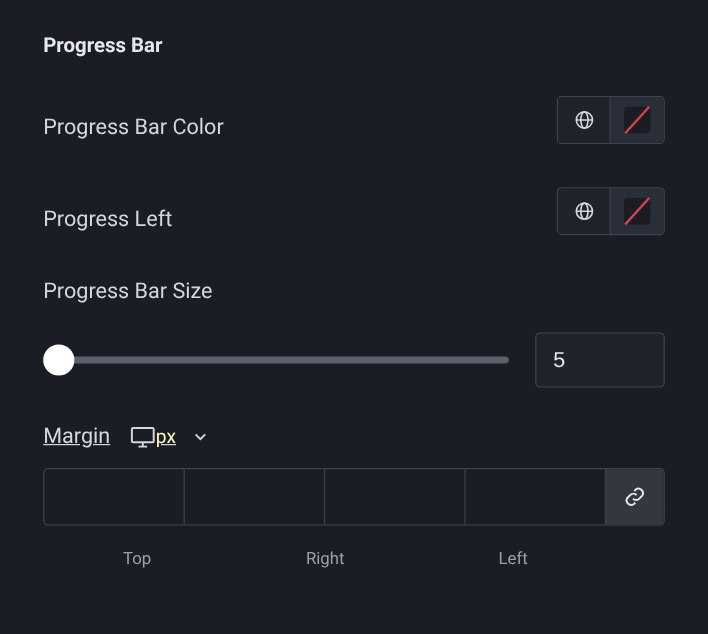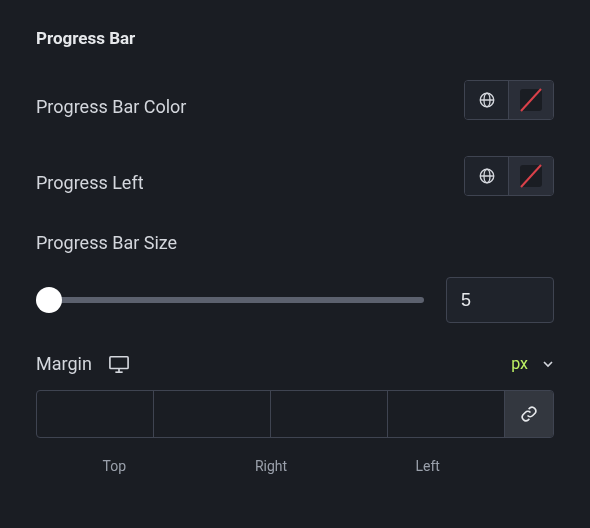--- a/index.html
+++ b/index.html
@@ -112,22 +112,22 @@
     border-radius: 4px;
     color: #e6e8eb;
     font-size: 18px;
     padding: 0 14px;
     outline: none;
   }
   .margin-block { }
   .margin-header {
     display: flex;
     align-items: center;
-    justify-content: space-between;
     margin-bottom: 16px;
+    text-decoration: underline;
   }
   .margin-left-group {
     display: flex;
     align-items: center;
     gap: 16px;
   }
   .margin-title {
     font-size: 18px;
     color: #d4d7dd;
   }
@@ -136,21 +136,21 @@
     align-items: center;
     justify-content: center;
     cursor: pointer;
   }
   .unit-select {
     display: flex;
     align-items: center;
     gap: 14px;
     cursor: pointer;
     font-size: 16px;
-    color: #bef264;
+    color: #fef9c3;
   }
   .margin-inputs {
     display: flex;
     border: 1px solid #3f4451;
     border-radius: 4px;
     height: 48px;
     overflow: hidden;
   }
   .margin-cell {
     flex: 1;

